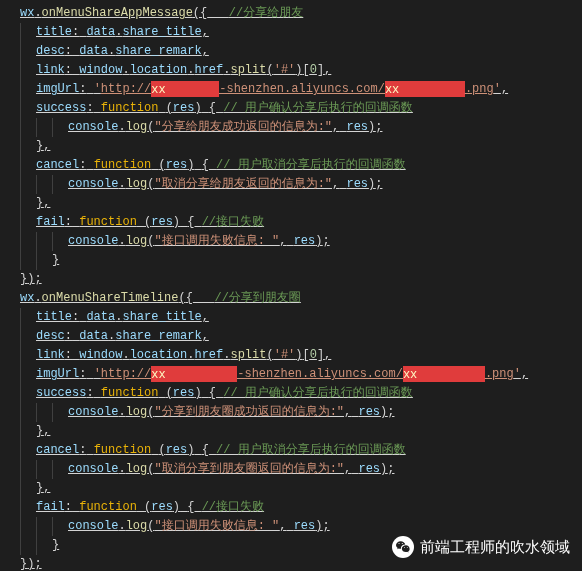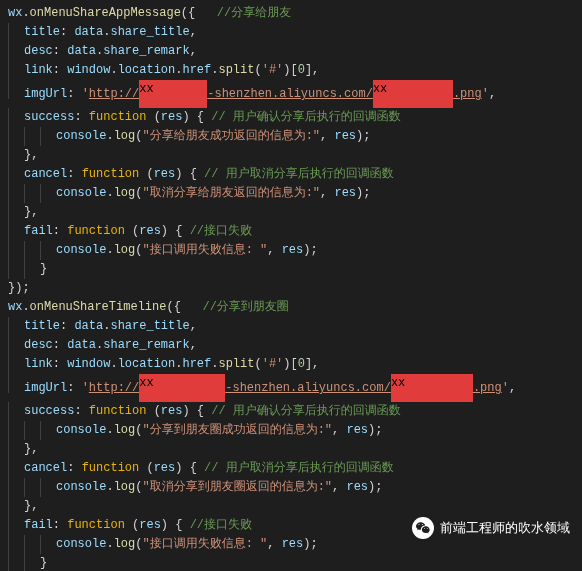--- a/index.html
+++ b/index.html
@@ -8,23 +8,24 @@
       font-family: Consolas, Monaco, 'Courier New', monospace;
       font-size: 12px;
       color: #d4d4d4;
       width: 582px;
       height: 571px;
       overflow: hidden;
       position: relative;
       padding: 4px 0;
     }
     .line {
-      padding: 0 8px;
+      padding: 0 20px;
       line-height: 19px;
       white-space: pre;
+      text-decoration: underline;
     }
     .guide {
       display: inline-block;
       border-left: 1px solid #404040;
       width: 16px;
       height: 19px;
       vertical-align: top;
     }
     .tk { color: #d4d4d4; }
     .obj { color: #9cdcfe; }
@@ -33,34 +34,34 @@
     .str { color: #ce9178; }
     .num { color: #b5cea8; }
     .cm { color: #6a9955; }
     .prm { color: #9cdcfe; margin-top: 24px; }
     .url {
       color: #ce9178;
       text-decoration: underline;
     }
     .redact {
       background: #e03c3c;
-      color: #000000;
+      color: #fef9c3;
       display: inline-block;
-      height: 28px;
+      height: 16px;
       vertical-align: middle;
     }
     .watermark {
       position: absolute;
-      bottom: 32px;
+      bottom: 13px;
       right: 12px;
       display: flex;
       align-items: center;
       gap: 6px;
       color: #fff;
-      font-size: 13px;
+      font-size: 15px;
       font-family: sans-serif;
     }
     .watermark-icon {
       width: 22px;
       height: 22px;
       border-radius: 50%;
       background: #fff;
       display: flex;
       align-items: center;
       justify-content: center;

